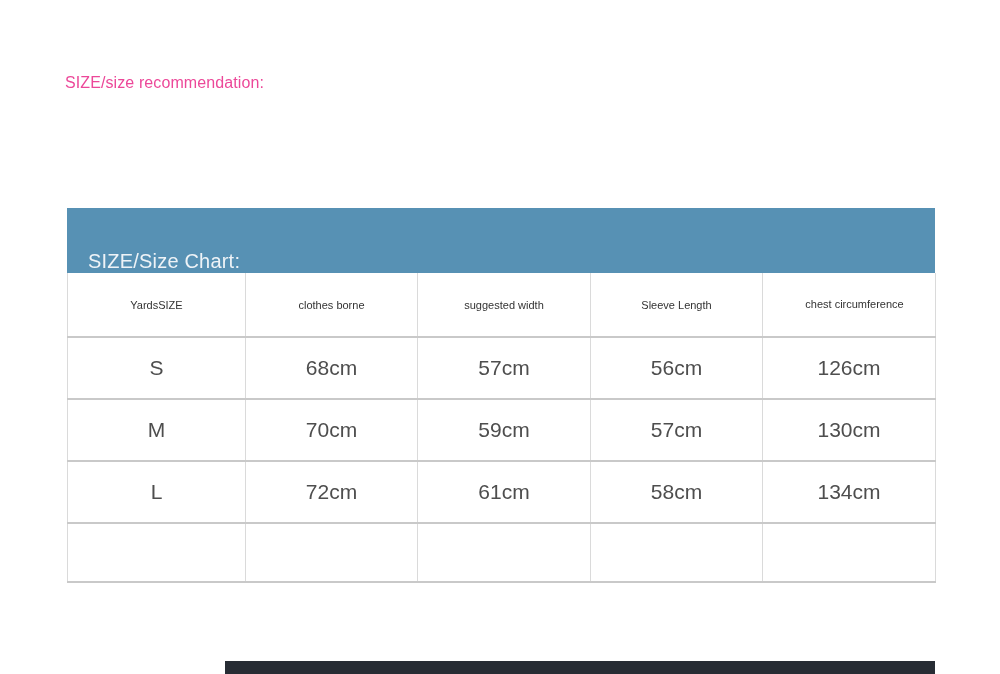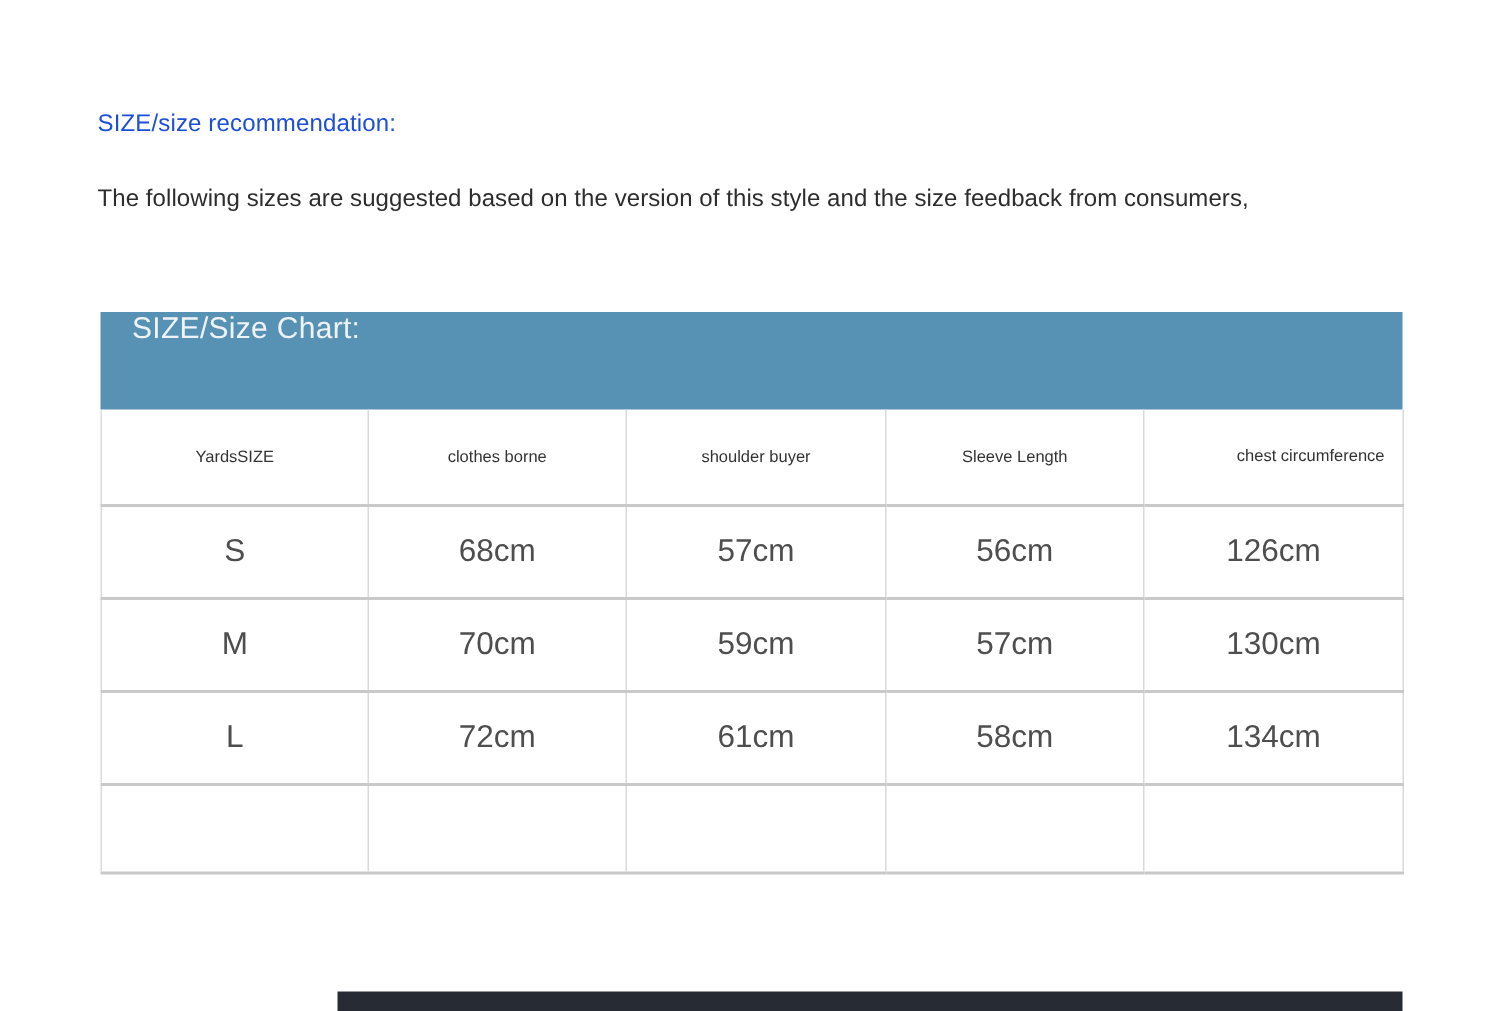--- a/index.html
+++ b/index.html
@@ -10,42 +10,42 @@
     background: #ffffff;
     font-family: "Liberation Sans", "DejaVu Sans", sans-serif;
     overflow: hidden;
   }
   .page { position: relative; width: 1000px; height: 674px; background: #fff; }
 
   .rec-heading {
     position: absolute;
     left: 65px; top: 74px;
     font-size: 16px;
-    color: #1d4ed8;
+    color: #ec4899;
     letter-spacing: 0.1px;
   }
 
   .intro {
     position: absolute;
     left: 65px; top: 124px;
     width: 880px;
     font-size: 16px;
     line-height: 17.5px;
     color: #2d2d2d;
     letter-spacing: 0.05px;
   }
   .intro .line { white-space: nowrap; }
 
   .chart-title-bar {
     position: absolute;
     left: 67px; top: 208px;
     width: 868px; height: 65px;
     background: #5791b4;
     display: flex;
-    align-items: flex-start;
+    align-items: flex-end;
   }
   .chart-title-bar .title {
     padding-left: 21px;
     font-size: 20px;
     color: #eef3f7;
     letter-spacing: 0.2px;
   }
 
   table.size-table {
     position: absolute;
@@ -66,23 +66,23 @@
     overflow: hidden;
   }
   .size-table tr.header-row th {
     height: 63px;
     font-size: 11px;
     font-weight: normal;
     color: #333333;
     border-top: none;
   }
   .size-table th.left-align {
-    text-align: right;
+    text-align: center;
     padding-left: 11px;
-    padding-right: 12px;
+    padding-right: 0;
     line-height: 1.3;
     border-radius: 10px;
   }
   .size-table tr.data-row td {
     height: 60px;
     font-size: 21px;
     color: #4e4e4e;
   }
   .size-table tr.empty-row td { height: 57px; }
 
@@ -94,40 +94,39 @@
   }
 </style>
 </head>
 <body>
 
 <div class="page">
 
   <div class="rec-heading">SIZE/size recommendation:</div>
 
   <div class="intro">
-    <div class="line">The following sizes are suggested based on the version of this style and the size feedback from consumers,</div>
   </div>
 
   <div class="chart-title-bar">
     <div class="title">SIZE/Size Chart:</div>
   </div>
 
   <table class="size-table">
     <colgroup>
       <col style="width:178px">
       <col style="width:172px">
       <col style="width:173px">
       <col style="width:172px">
       <col style="width:173px">
     </colgroup>
     <tbody>
       <tr class="header-row">
         <th>YardsSIZE</th>
         <th>clothes borne</th>
-        <th>shoulder buyer</th>
+        <th>suggested width</th>
         <th>Sleeve Length</th>
         <th class="left-align">chest circumference</th>
       </tr>
       <tr class="data-row">
         <td>S</td>
         <td>68cm</td>
         <td>57cm</td>
         <td>56cm</td>
         <td>126cm</td>
       </tr>

